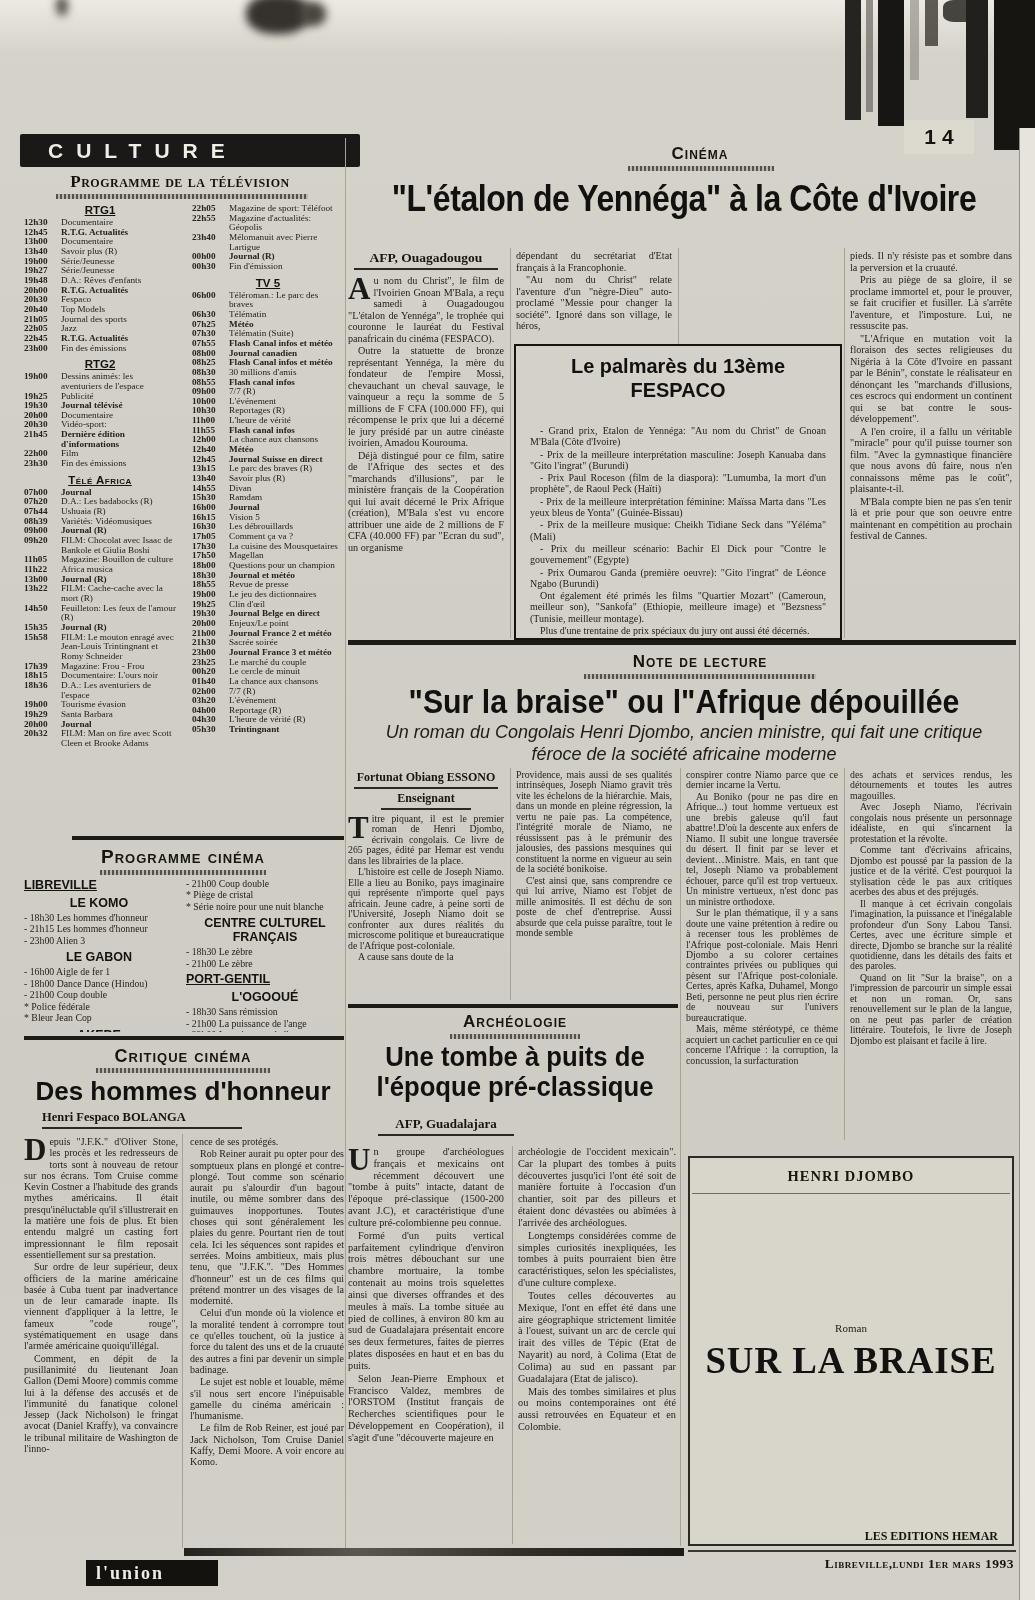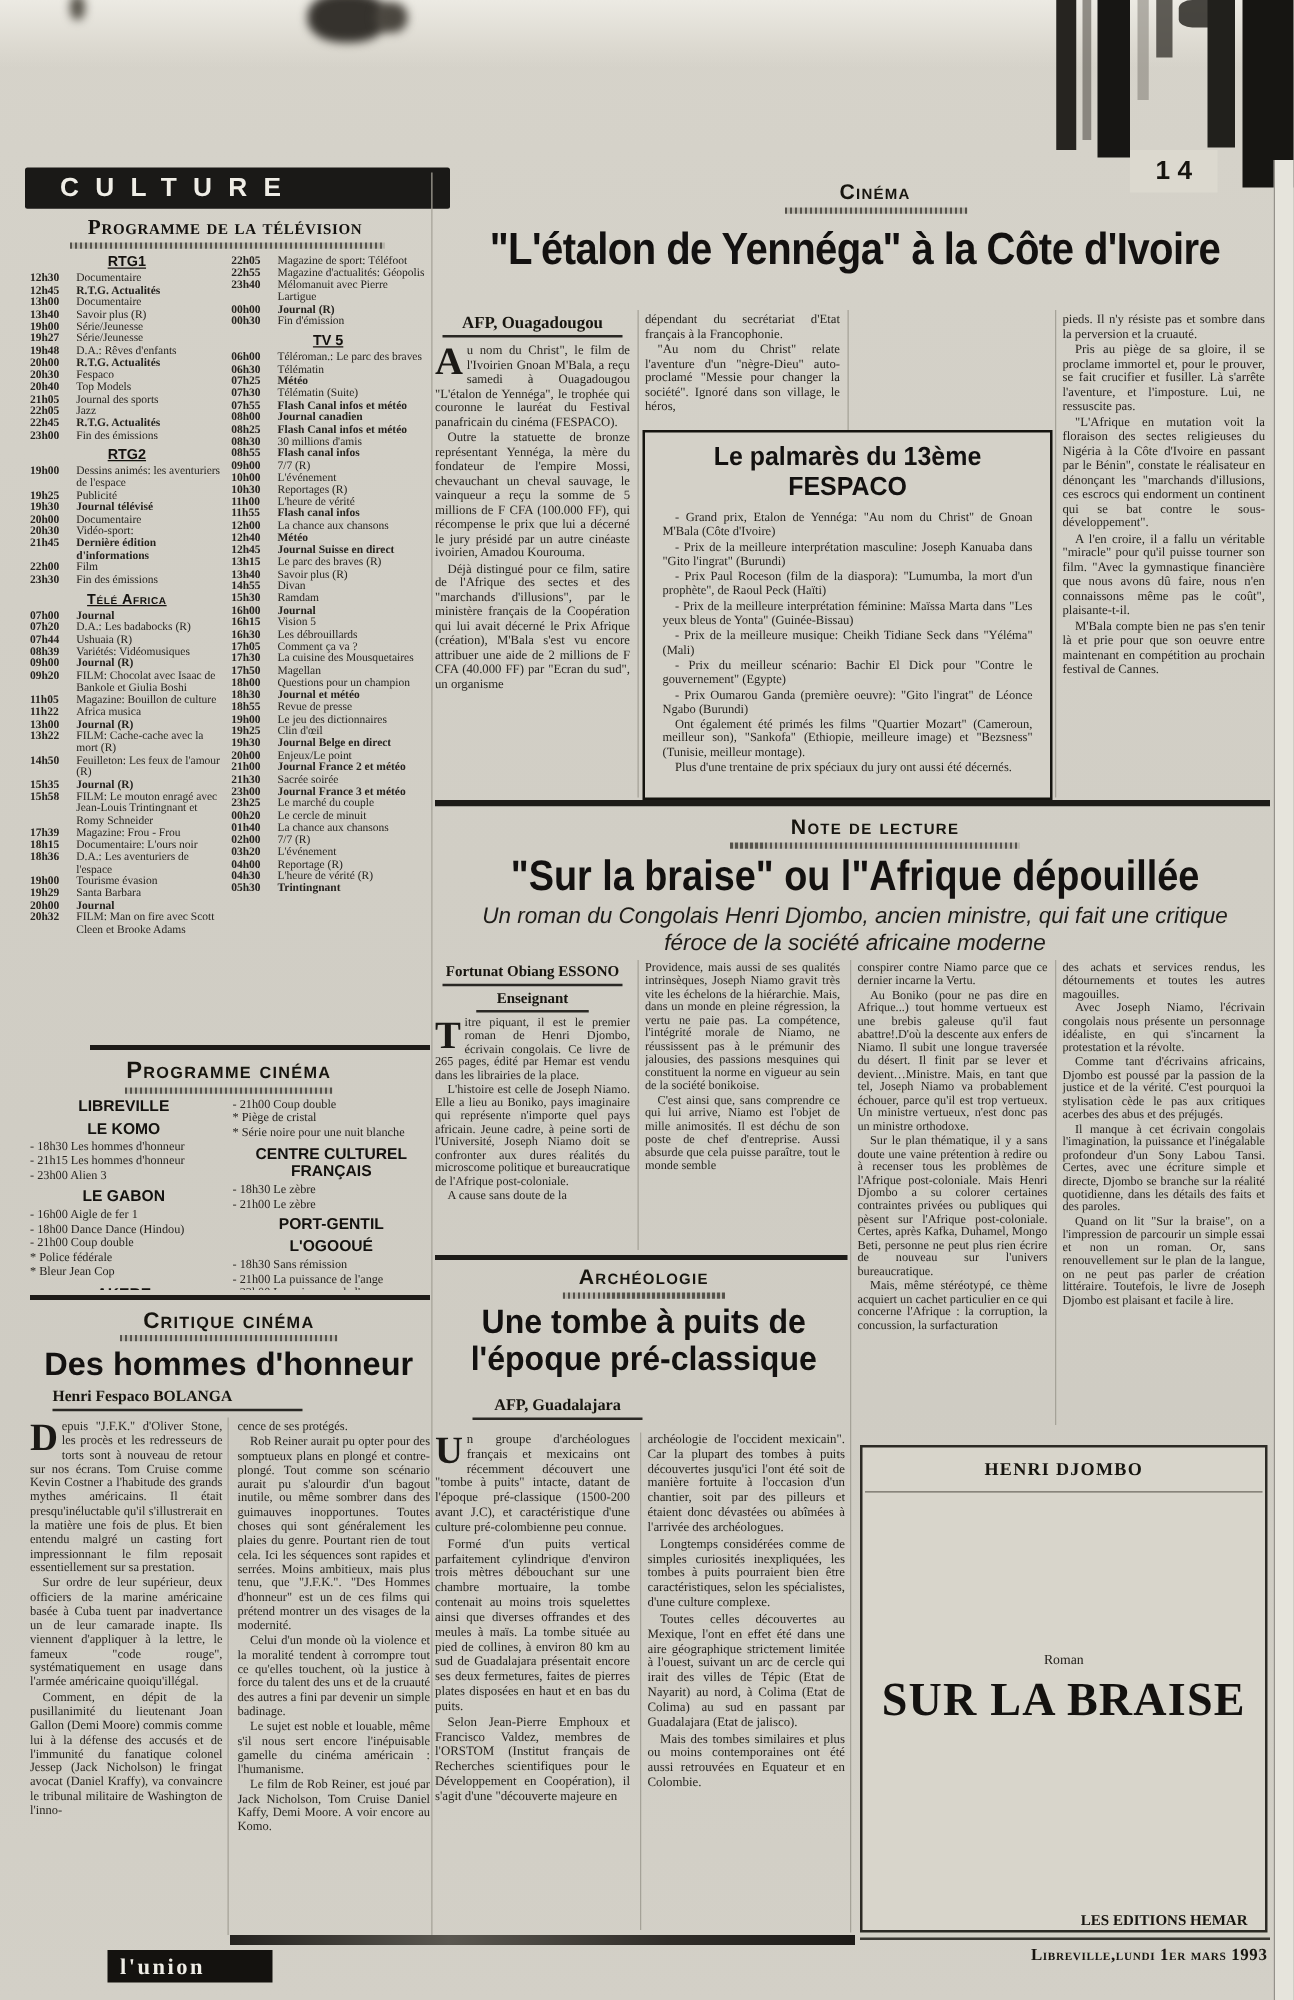--- a/index.html
+++ b/index.html
@@ -21,21 +21,21 @@
   .dc{float:left;font:700 31px/26px "Liberation Serif",serif;padding:1px 3px 0 0;color:#1b1916}
   .tvcol{width:155px}
   .chead{font:700 11.5px "Liberation Sans",sans-serif;text-align:center;text-decoration:underline;
          margin:5px 0 2px;color:#14120f}
   .chead.sc{font-variant:small-caps;letter-spacing:.5px}
   .trow{display:flex;gap:5px;font:9.2px/1.05 "Liberation Serif",serif;color:#26231f}
   .tt{flex:0 0 32px;font-weight:700}
   .tp{flex:1}
   .trow.b .tp{font-weight:700}
   .cline{font:9.8px/1.17 "Liberation Serif",serif;color:#26231f}
-  .cityhead{font:700 12.5px "Liberation Sans",sans-serif;text-align:center;margin:3px 0 2px;color:#14120f}
+  .cityhead{font:700 12.5px "Liberation Sans",sans-serif;text-align:left;text-decoration:underline;margin:3px 0 2px;color:#14120f}
   .cinhead{font:700 12.5px "Liberation Sans",sans-serif;text-align:center;margin:4px 0 2px;color:#14120f}
   .hl{font-family:"Liberation Sans",sans-serif;font-weight:700;color:#131110;text-align:center}
   .cond{transform:scaleX(.89);transform-origin:center}
   .smudge{position:absolute;border-radius:45%;filter:blur(4px)}
   .streak{position:absolute;filter:blur(.6px)}
 </style>
 </head>
 <body>
 
 <div id="page">
@@ -60,21 +60,21 @@
   <div class="abs" style="left:1019px;top:128px;width:16px;height:1472px;background:#e6e4dc;border-left:1px solid #94918a"></div>
 
   <div class="abs" style="left:20px;top:134px;width:312px;height:33px;background:#1a1917;border-radius:2px;display:flex;align-items:center;
               font:700 21px 'Liberation Sans',sans-serif;color:#efede6;letter-spacing:13px;padding-left:28px">
     <span>CULTURE</span>
   </div>
 
   <div class="abs" style="left:30px;top:172px;width:300px;text-align:center;font:700 17px 'Liberation Serif',serif;font-variant:small-caps;letter-spacing:.5px;color:#14120f">Programme de la télévision</div>
   <div class="abs hb" style="left:56px;top:194px;width:252px"></div>
 
-  <div class="abs" style="left:24px;top:204px;width:320px;height:630px;display:flex;gap:6px;overflow:hidden">
+  <div class="abs" style="left:24px;top:204px;width:320px;height:630px;display:flex;gap:16px;overflow:hidden">
     <div class="tvcol">
       <div class="chead" style="margin-top:0">RTG1</div>
       <div>
           <div class="trow">
             <span class="tt">12h30</span>
             <span class="tp">Documentaire</span>
           </div>
           <div class="trow b">
             <span class="tt">12h45</span>
             <span class="tp">R.T.G. Actualités</span>
@@ -560,21 +560,21 @@
         <p>pieds. Il n'y résiste pas et sombre dans la perversion et la cruauté.</p>
         <p>Pris au piège de sa gloire, il se proclame immortel et, pour le prouver, se fait crucifier et fusiller. Là s'arrête l'aventure, et l'imposture. Lui, ne ressuscite pas.</p>
         <p>"L'Afrique en mutation voit la floraison des sectes religieuses du Nigéria à la Côte d'Ivoire en passant par le Bénin", constate le réalisateur en dénonçant les "marchands d'illusions, ces escrocs qui endorment un continent qui se bat contre le sous-développement".</p>
         <p>A l'en croire, il a fallu un véritable "miracle" pour qu'il puisse tourner son film. "Avec la gymnastique financière que nous avons dû faire, nous n'en connaissons même pas le coût", plaisante-t-il.</p>
         <p>M'Bala compte bien ne pas s'en tenir là et prie pour que son oeuvre entre maintenant en compétition au prochain festival de Cannes.</p>
       </div>
   </div>
 
   <div class="abs" style="left:514px;top:344px;width:328px;height:296px;border:2px solid #15140f;background:#d4d1c8;padding:8px 14px;box-sizing:border-box">
     <div class="hl" style="font-size:21px;transform:scaleX(.95)">Le palmarès du 13ème FESPACO</div>
-    <div class="body" style="margin-top:7px;font-size:10px;height:238px">
+    <div class="body" style="margin-top:23px;font-size:10px;height:238px">
         <p>- Grand prix, Etalon de Yennéga: "Au nom du Christ" de Gnoan M'Bala (Côte d'Ivoire)</p>
         <p>- Prix de la meilleure interprétation masculine: Joseph Kanuaba dans "Gito l'ingrat" (Burundi)</p>
         <p>- Prix Paul Roceson (film de la diaspora): "Lumumba, la mort d'un prophète", de Raoul Peck (Haïti)</p>
         <p>- Prix de la meilleure interprétation féminine: Maïssa Marta dans "Les yeux bleus de Yonta" (Guinée-Bissau)</p>
         <p>- Prix de la meilleure musique: Cheikh Tidiane Seck dans "Yéléma" (Mali)</p>
         <p>- Prix du meilleur scénario: Bachir El Dick pour "Contre le gouvernement" (Egypte)</p>
         <p>- Prix Oumarou Ganda (première oeuvre): "Gito l'ingrat" de Léonce Ngabo (Burundi)</p>
         <p>Ont également été primés les films "Quartier Mozart" (Cameroun, meilleur son), "Sankofa" (Ethiopie, meilleure image) et "Bezsness" (Tunisie, meilleur montage).</p>
         <p>Plus d'une trentaine de prix spéciaux du jury ont aussi été décernés.</p>
       </div>

